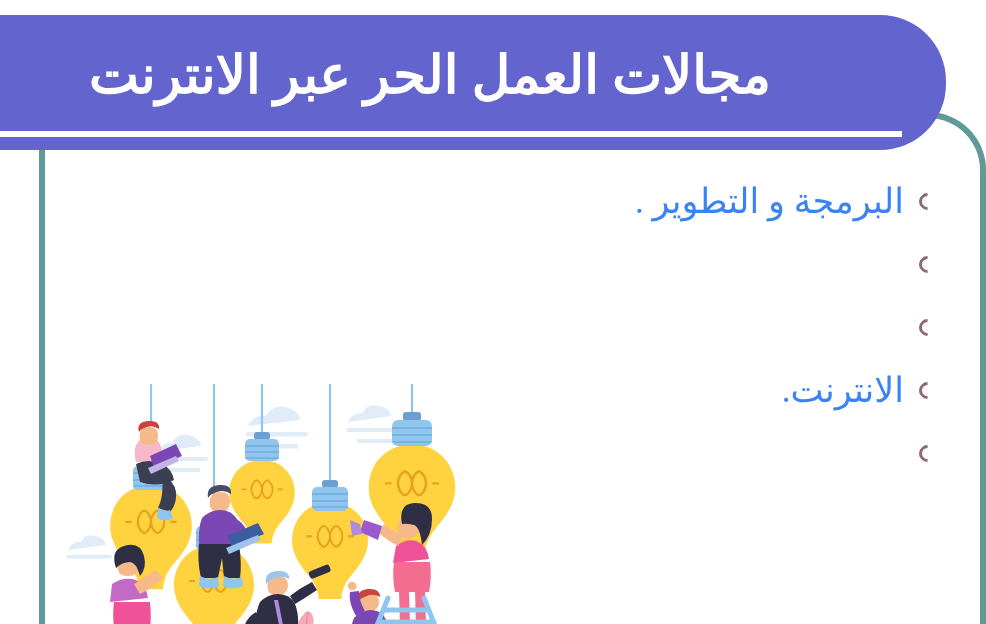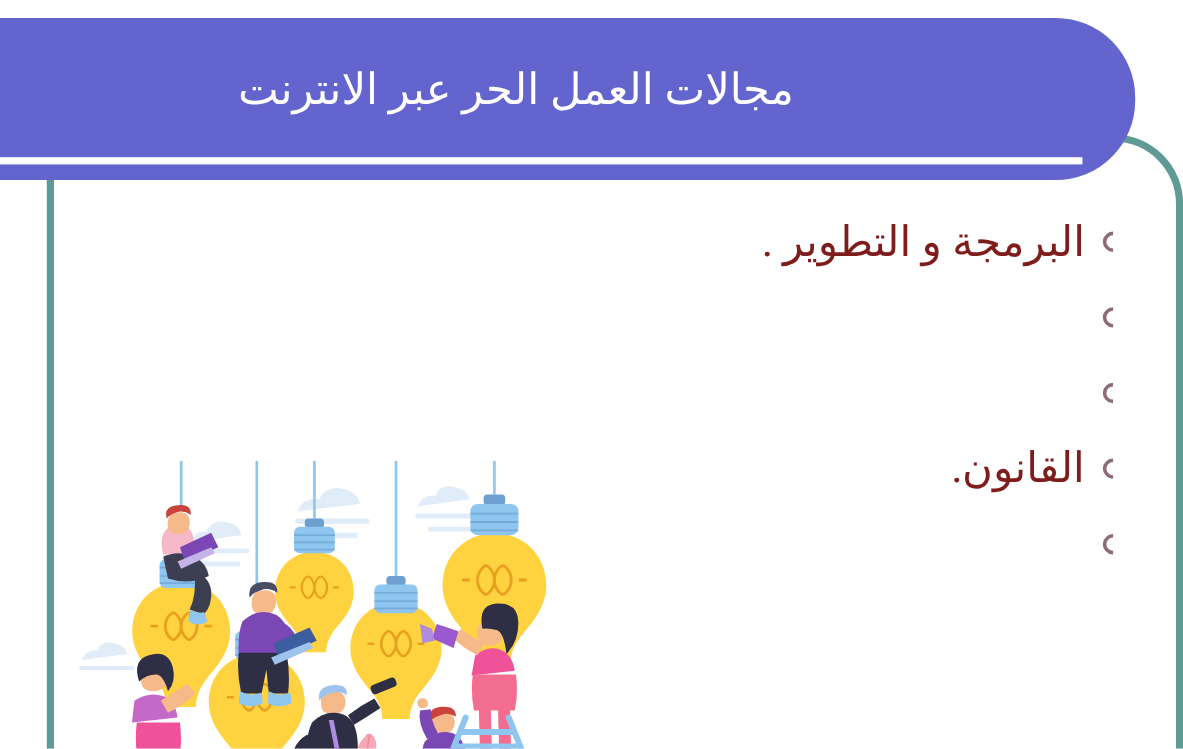--- a/index.html
+++ b/index.html
@@ -53,24 +53,24 @@
     border-top-right-radius: 66px;
     border-bottom-right-radius: 66px;
     display: flex;
     align-items: center;
     justify-content: center;
     box-sizing: border-box;
     padding: 0 70px 14px 40px;
   }
   .title-text {
     color: #ffffff;
-    font-size: 36px;
+    font-size: 53px;
     line-height: 1.05;
     white-space: nowrap;
-    font-weight: normal;
+    font-weight: bold;
     letter-spacing: 0.5px;
     text-align: center;
     direction: rtl;
     margin: 0;
     transform: translateX(-8px);
   }
   .title-underline {
     position: absolute;
     left: 0;
     top: 131px;
@@ -114,21 +114,21 @@
     width: 17px;
     height: 17px;
     border: 3px solid #8d6b72;
     border-radius: 50%;
     border-left-color: transparent;
     border-bottom-color: transparent;
     transform: rotate(225deg);
     box-sizing: border-box;
   }
   .bullet-text {
-    color: #7f1d1d;
+    color: #3b82f6;
     font-size: 35px;
     line-height: 40px;
     white-space: nowrap;
     direction: rtl;
   }
 
   
   .illustration {
     position: absolute;
     left: 62px;
@@ -157,21 +157,21 @@
       <span class="bullet-text">البرمجة  و  التطوير .</span>
     </li>
     <li class="bullet-row">
       <span class="bullet-mark"></span>
     </li>
     <li class="bullet-row">
       <span class="bullet-mark"></span>
     </li>
     <li class="bullet-row">
       <span class="bullet-mark"></span>
-      <span class="bullet-text">القانون.</span>
+      <span class="bullet-text">الانترنت.</span>
     </li>
     <li class="bullet-row">
       <span class="bullet-mark"></span>
     </li>
   </ul>
 
   <div class="illustration">
     <svg width="420" height="244" viewBox="0 0 420 244" xmlns="http://www.w3.org/2000/svg">
       <defs>
         <g id="bulbShape">

